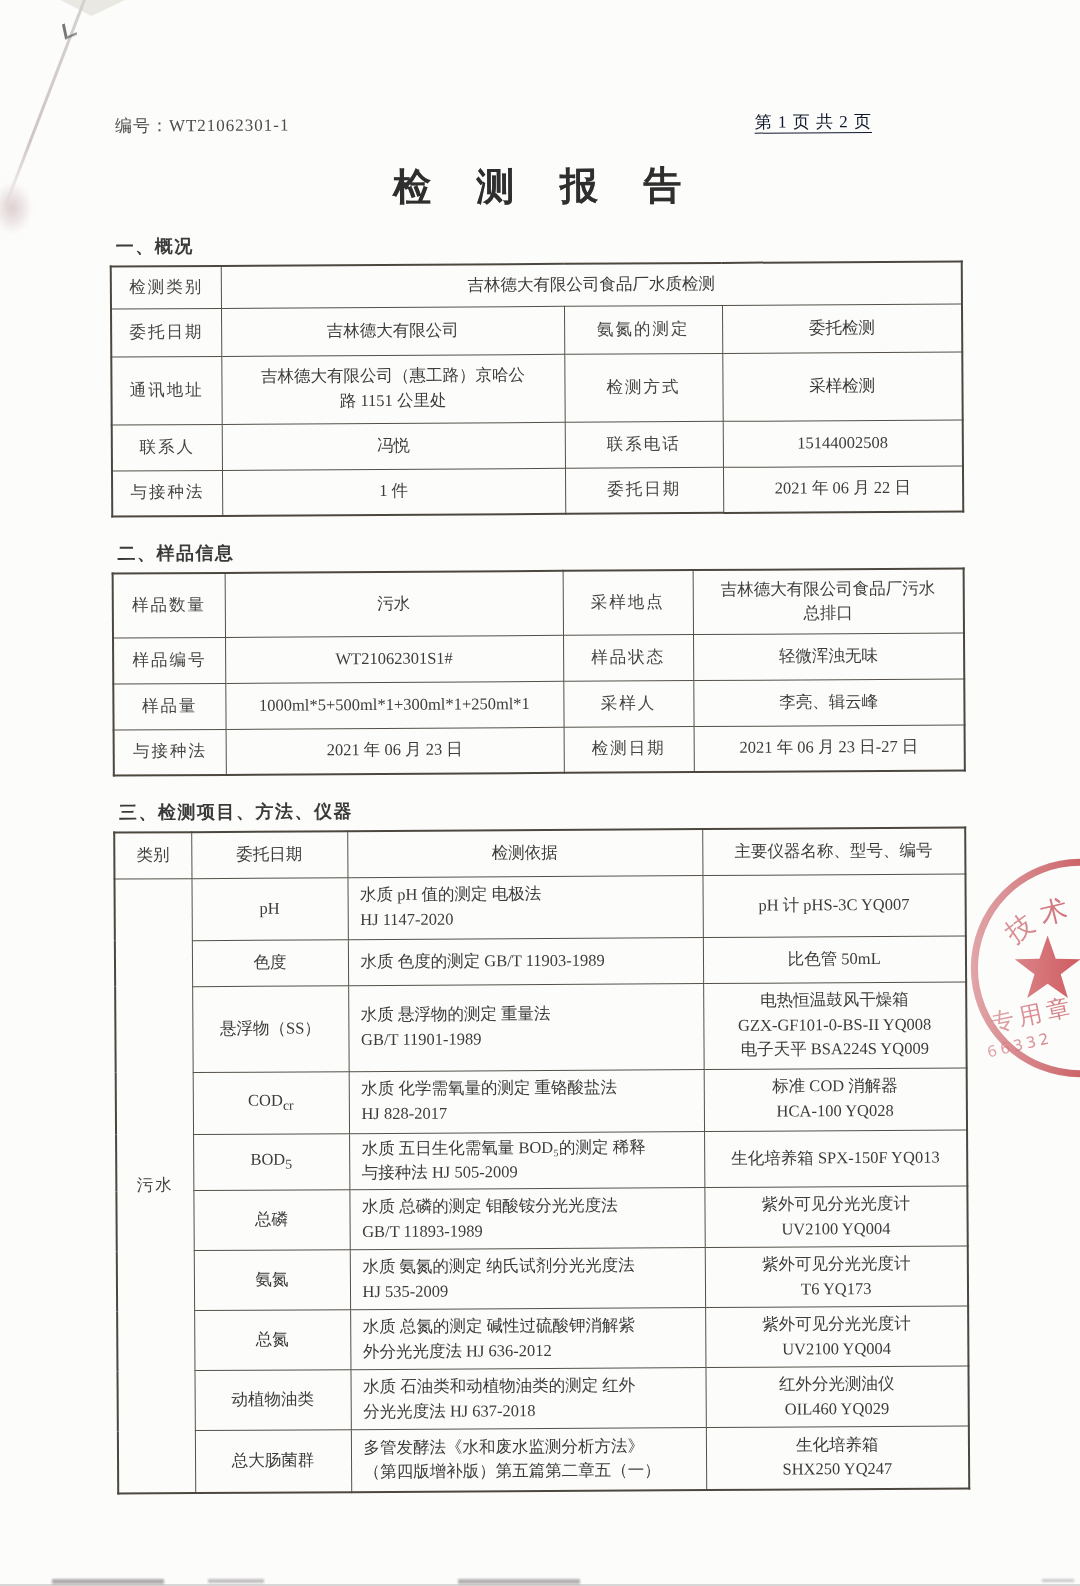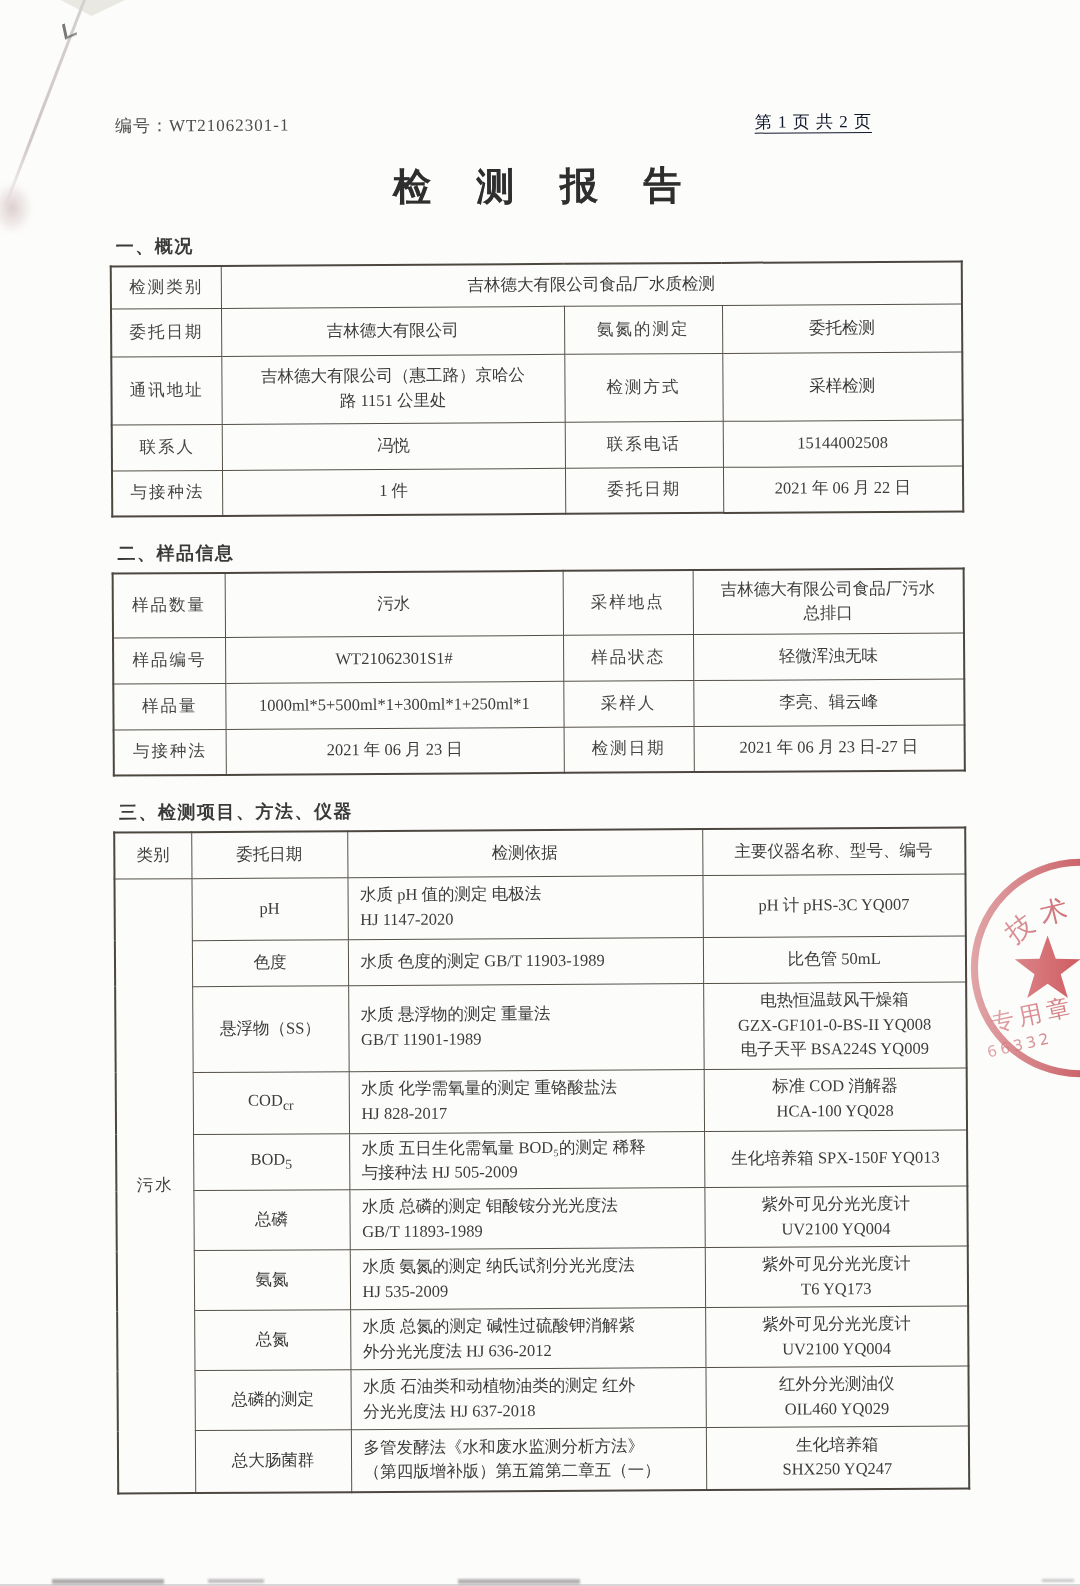--- a/index.html
+++ b/index.html
@@ -254,21 +254,21 @@
 T6 YQ173</td>
     </tr>
     <tr style="height:60px">
       <td>总氮</td>
       <td class="basis-cell">水质 总氮的测定 碱性过硫酸钾消解紫
 外分光光度法 HJ 636-2012</td>
       <td>紫外可见分光光度计
 UV2100 YQ004</td>
     </tr>
     <tr style="height:60px">
-      <td>总磷的测定</td>
+      <td>动植物油类</td>
       <td class="basis-cell">水质 石油类和动植物油类的测定 红外
 分光光度法 HJ 637-2018</td>
       <td>红外分光测油仪
 OIL460 YQ029</td>
     </tr>
     <tr style="height:62px">
       <td>总大肠菌群</td>
       <td class="basis-cell">多管发酵法《水和废水监测分析方法》
 （第四版增补版）第五篇第二章五（一）</td>
       <td>生化培养箱

